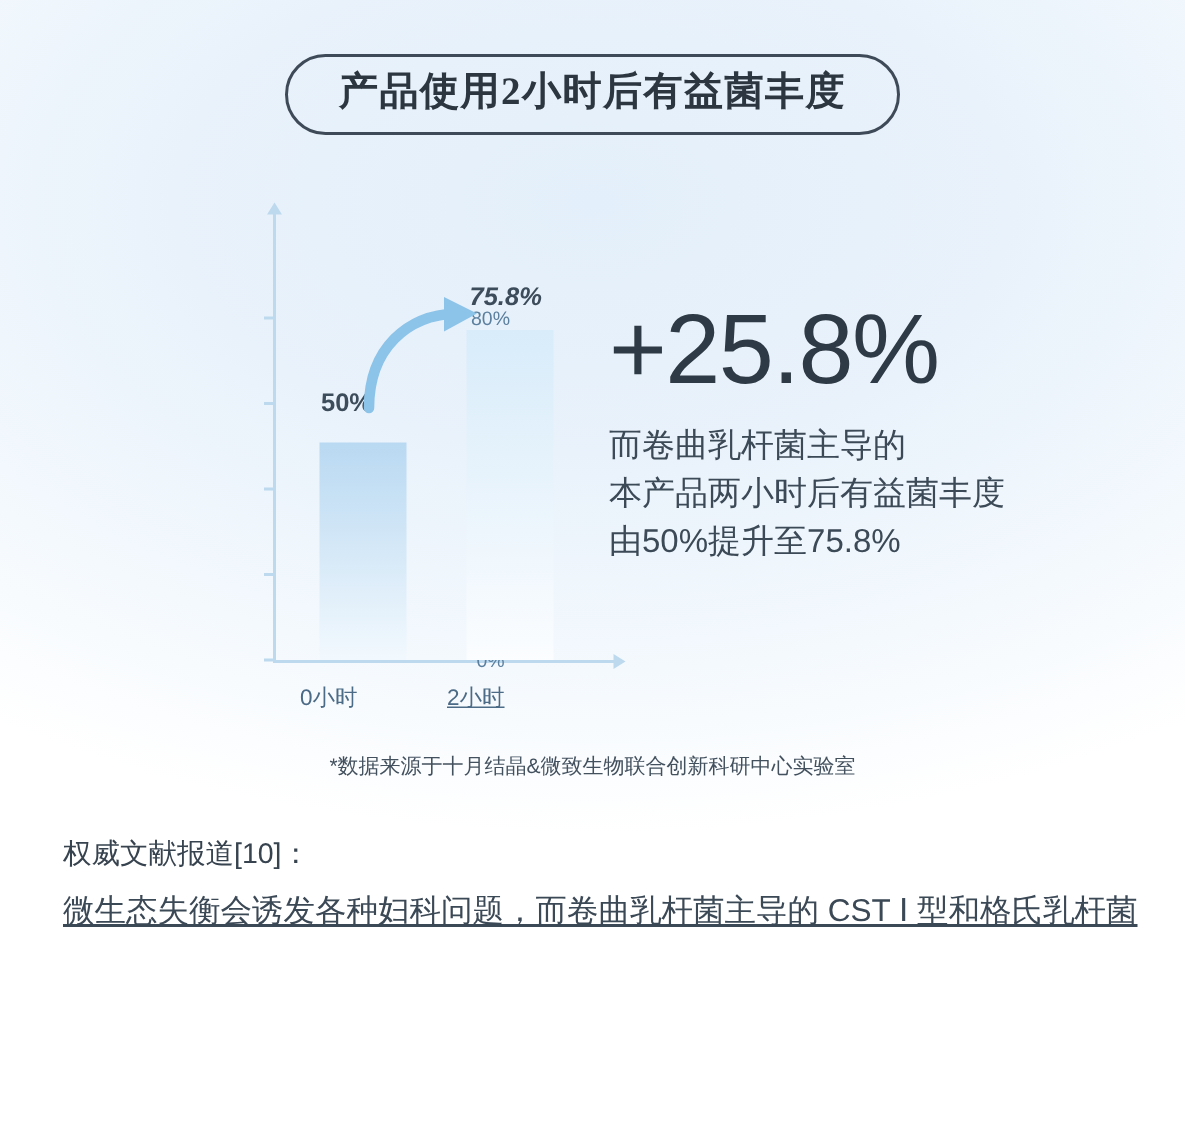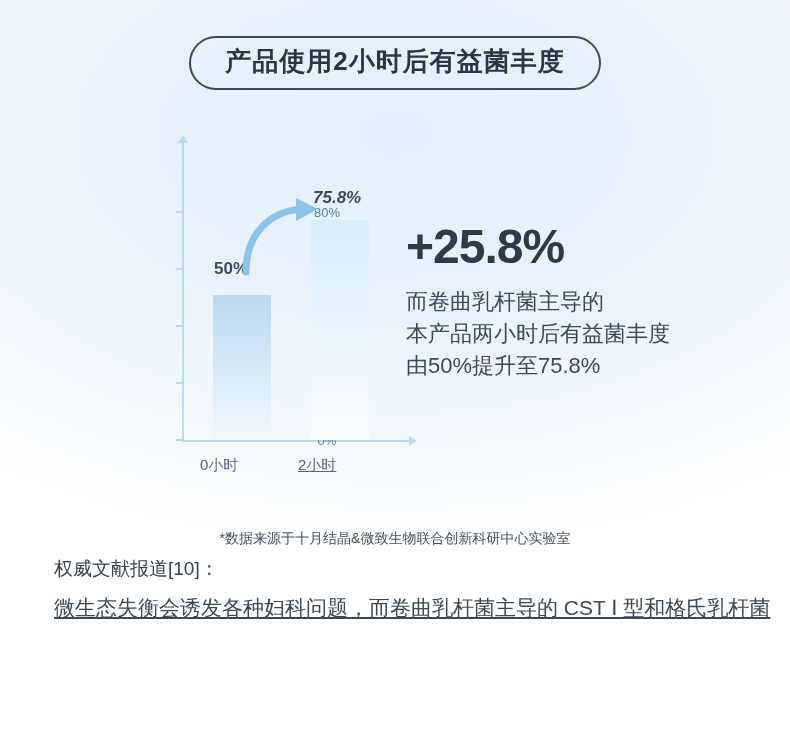--- a/index.html
+++ b/index.html
@@ -23,20 +23,21 @@
   }
 
   
   .title-wrap {
     position: absolute;
     top: 36px;
     left: 0;
     width: 790px;
     display: flex;
     justify-content: center;
+    font-family: Liberation Serif, serif;
   }
   .title-pill {
     border: 2px solid #3e4a57;
     border-radius: 28px;
     padding: 9px 34px 12px 34px;
     background: transparent;
   }
   .title-pill .title-text {
     font-size: 26px;
     font-weight: bold;
@@ -150,50 +151,49 @@
   }
 
   
   .stat-block {
     position: absolute;
     left: 406px;
     top: 198px;
     width: 360px;
   }
   .stat-big {
-    font-size: 48px;
-    font-weight: bold;
+    font-size: 66px;
+    font-weight: normal;
     color: #2e3a45;
     letter-spacing: -1px;
     line-height: 1.05;
-    margin-top: 24px;
   }
   .stat-desc {
     margin-top: 14px;
     font-size: 22px;
     color: #3c4a57;
     line-height: 1.45;
   }
   .stat-desc div { white-space: nowrap; }
 
   
   .footnote {
     position: absolute;
-    top: 530px;
+    top: 502px;
     left: 0;
     width: 790px;
     text-align: center;
     font-size: 14px;
     color: #43515f;
   }
 
   
   .lit-block {
     position: absolute;
-    left: 54px;
+    left: 42px;
     top: 556px;
     width: 700px;
   }
   .lit-title {
     font-size: 19px;
     color: #37434f;
     margin-bottom: 10px;
   }
   .lit-body {
     font-size: 21px;

